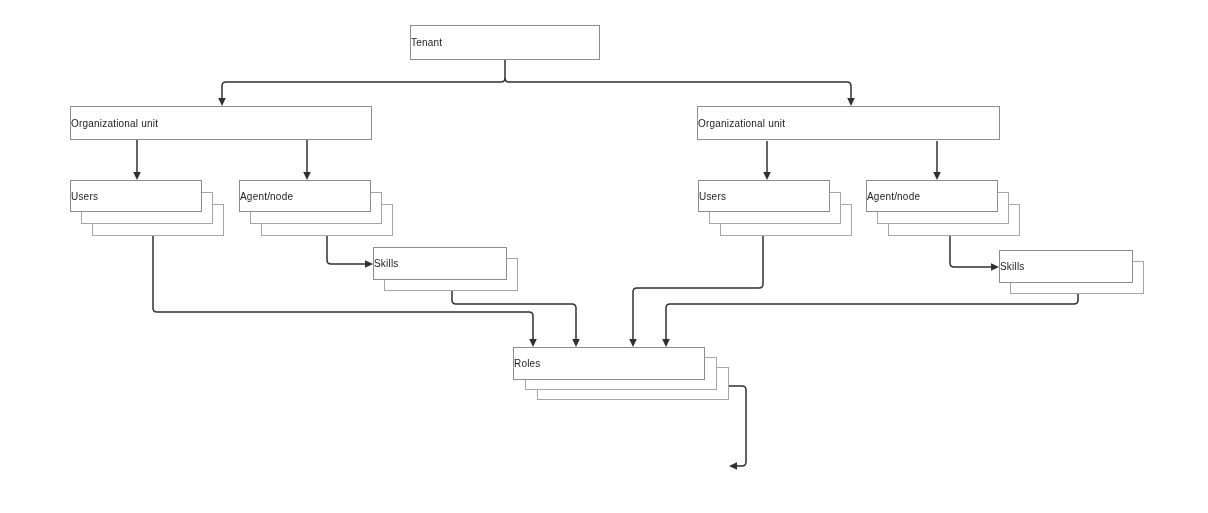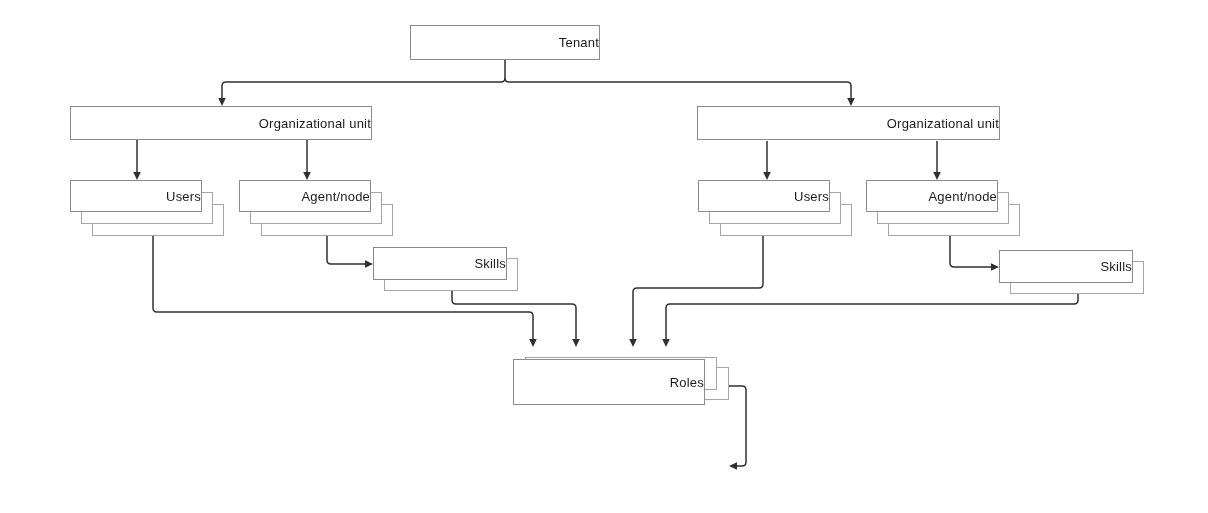--- a/index.html
+++ b/index.html
@@ -8,22 +8,22 @@
     font-family:"Liberation Sans",sans-serif;overflow:hidden;
   }
   svg.wires{position:absolute;left:0;top:0;z-index:1;}
   .node{position:absolute;z-index:2;}
   .box{
     position:absolute;background:#ffffff;border:1px solid #8c8c8c;
     box-sizing:border-box;
   }
   .box.shadow{border-color:#a6a6a6;}
   .box.main{
-    display:flex;align-items:center;justify-content:flex-end;
-    font-size:13px;color:#1c1c1c;letter-spacing:.2px;white-space:nowrap;padding-left:11px;
+    display:flex;align-items:center;justify-content:flex-start;
+    font-size:10px;color:#1c1c1c;letter-spacing:.2px;white-space:nowrap;
   }
 </style>
 </head>
 <body>
 
 <div class="canvas">
 
   <svg class="wires" width="1208" height="513" viewBox="0 0 1208 513">
     <defs>
       <marker id="arr" markerUnits="userSpaceOnUse" markerWidth="12" markerHeight="12" refX="1" refY="5" orient="auto">
@@ -107,19 +107,19 @@
   <div class="node" style="left:999px;top:250px;width:134px;height:33px">
     <div class="box shadow" style="left:11px;top:11px;width:134px;height:33px"></div>
     <div class="box main" style="left:0;top:0;width:134px;height:33px">
       <span>Skills</span>
     </div>
   </div>
 
   <div class="node" style="left:513px;top:347px;width:192px;height:33px">
     <div class="box shadow" style="left:24px;top:20px;width:192px;height:33px"></div>
     <div class="box shadow" style="left:12px;top:10px;width:192px;height:33px"></div>
-    <div class="box main" style="left:0;top:12px;width:192px;height:46px">
+    <div class="box main" style="left:0;top:0;width:192px;height:33px">
       <span>Roles</span>
     </div>
   </div>
 
 
 </div>
 
 </body></html>

